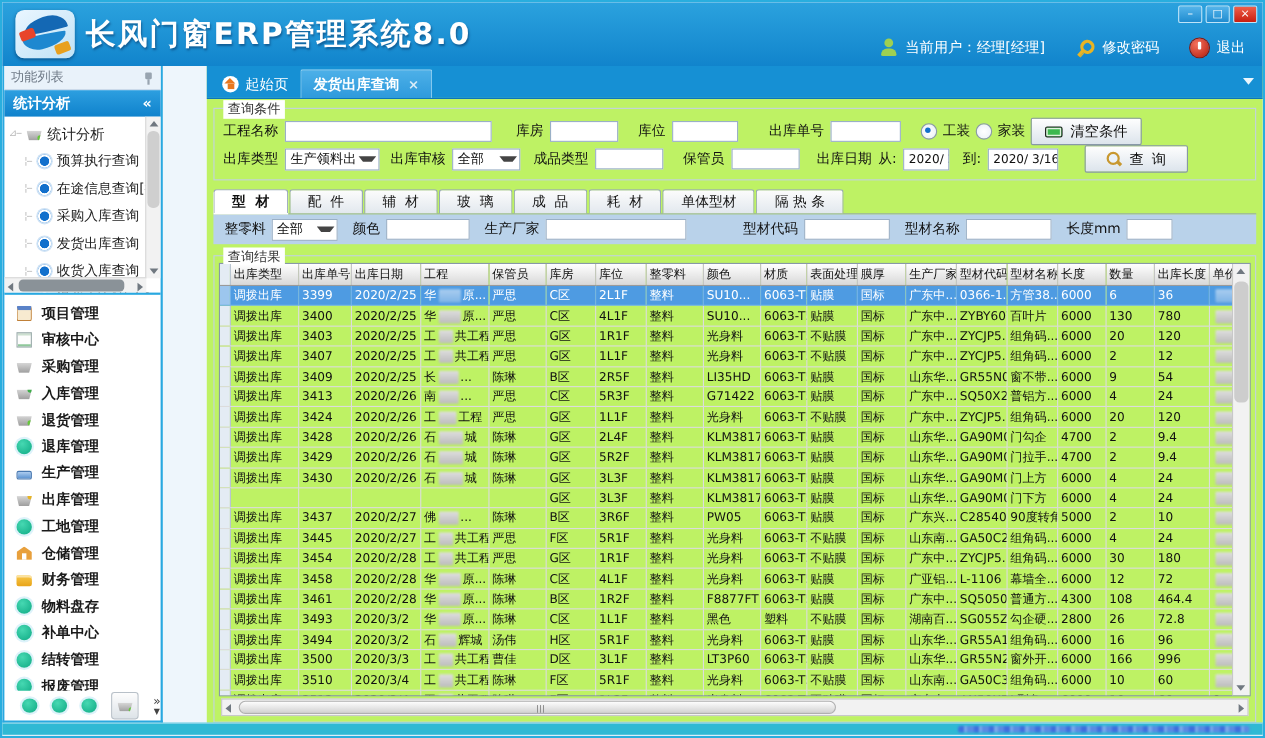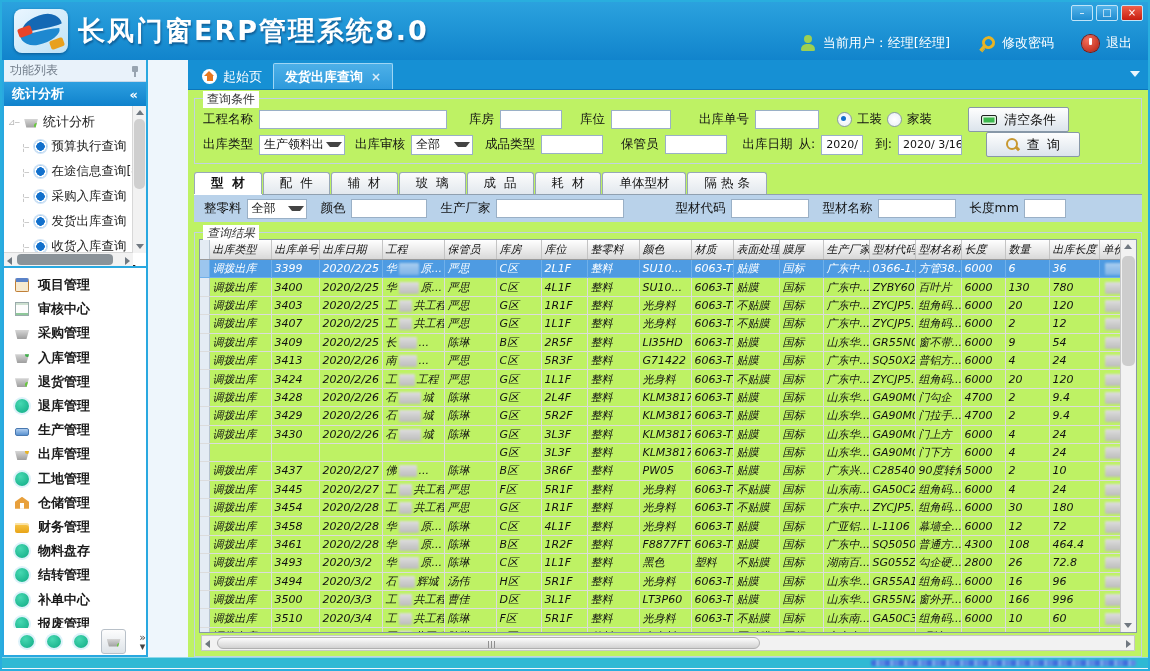--- a/index.html
+++ b/index.html
@@ -93,21 +93,21 @@
   .clear-icon{width:16px;height:10px;background:#3cb84e;border:1px solid #222;border-radius:2px;box-sizing:border-box;box-shadow:inset 0 0 0 1.5px #dff2df;}
   .search-icon{width:14px;height:14px;position:relative;display:inline-block;}
   .search-icon::before{content:"";position:absolute;left:0;top:0;width:8px;height:8px;border:2px solid #c89830;border-radius:50%;background:#eaf2fa;}
   .search-icon::after{content:"";position:absolute;left:9px;top:9px;width:5px;height:2.5px;background:#c89830;transform:rotate(45deg);}
   .mtabs{display:flex;margin:6px 2px 0;height:22px;border-bottom:1px solid #90a0b0;font-size:12.5px;}
   .mtab{display:flex;align-items:center;padding:0 16px;border:1px solid #98a8b8;border-bottom:none;border-radius:3px 3px 0 0;background:linear-gradient(#fcfcfc,#e2e8ee);margin-right:1px;white-space:pre;color:#111;}
   .mtab.active{background:#fff;font-weight:bold;position:relative;z-index:2;box-shadow:0 1px 0 #fff;}
   .subfilter{height:27px;background:#b9d2ea;display:flex;align-items:center;font-size:12.5px;color:#111;padding:0 10px;margin:0 2px;white-space:nowrap;}
   .subfilter label{margin:0 5px 0 14px;}
   .subfilter label:first-child{margin-left:0;}
-  .results{flex:1;margin:10px 2px 0;display:flex;flex-direction:column;min-height:0;padding:4px 2px 2px;font-style:italic;}
+  .results{flex:1;margin:10px 2px 0;display:flex;flex-direction:column;min-height:0;padding:4px 2px 2px;}
   .grid-outer{flex:1;display:flex;min-height:0;border:1px solid #8898a8;margin:2px;}
   .grid{flex:1;overflow:hidden;position:relative;}
   table.dg{border-collapse:collapse;table-layout:fixed;font-size:11px;color:#111;}
   .dg th{background:linear-gradient(#ffffff,#d8d8d8);border-right:1px solid #c4c4c4;border-bottom:1px solid #9a9a9a;font-weight:normal;text-align:left;padding:2px 3px;height:14px;white-space:nowrap;overflow:hidden;}
   .dg td{border-right:1px solid #dcdcdc;border-bottom:1px solid #dcdcdc;padding:0 3px;height:17.4px;white-space:nowrap;overflow:hidden;}
   .dg td.rowhdr,.dg th.rowhdr{background:#e4ecf4;border-right:1px solid #b8c4d0;padding:0;}
   .dg tr.sel td{background:#4e9be2;color:#fff;border-right-color:#6fb0ea;border-bottom-color:#6fb0ea;}
   .dg tr.sel td.rowhdr{background:#9cc6ee;}
   .censor{display:inline-block;vertical-align:middle;height:12px;background:linear-gradient(180deg,#dedede,#bcbcbc);border-radius:1px;margin:0 2px;filter:blur(1.2px);}
   .sel .censor{background:linear-gradient(180deg,#a9cdf0,#7fb4e6);}
@@ -253,25 +253,25 @@
           <div class="menu-item">
             <span class="mic finance-icon"></span>
             <span>财务管理</span>
           </div>
           <div class="menu-item">
             <span class="mic dot-icon"></span>
             <span>物料盘存</span>
           </div>
           <div class="menu-item">
             <span class="mic dot-icon"></span>
+            <span>补单中心</span>
+          </div>
+          <div class="menu-item">
+            <span class="mic dot-icon"></span>
             <span>结转管理</span>
-          </div>
-          <div class="menu-item">
-            <span class="mic dot-icon"></span>
-            <span>补单中心</span>
           </div>
           <div class="menu-item">
             <span class="mic dot-icon"></span>
             <span>报废管理</span>
           </div>
         </div>
       <div class="side-bottom">
         <span class="dot-icon mic" style="width:13px;height:13px;"></span>
         <span class="dot-icon mic" style="width:13px;height:13px;"></span>
         <span class="dot-icon mic" style="width:13px;height:13px;"></span>
@@ -306,21 +306,21 @@
             <label style="margin-left:18px">库位</label>
             <input class="ti" style="width: 60px;">
             <label style="margin-left:28px">出库单号</label>
             <input class="ti" style="width: 64px;">
             <span id="radio-group" style="display:flex;align-items:center;gap:5px;margin-left:18px">
                 <span class="radio sel"></span>
                 <span>工装</span>
                 <span class="radio"></span>
                 <span>家装</span>
               </span>
-            <button class="btn" style="margin-left:36px">
+            <button class="btn" style="margin-left:5px">
               <span class="clear-icon"></span>
               <span>清空条件</span>
             </button>
           </div>
           <div class="frow">
             <label>出库类型</label>
             <div class="dd" style="width:86px">
               <span style="overflow:hidden;white-space:nowrap;">生产领料出库</span>
                 <span class="caret"></span>
             </div>

